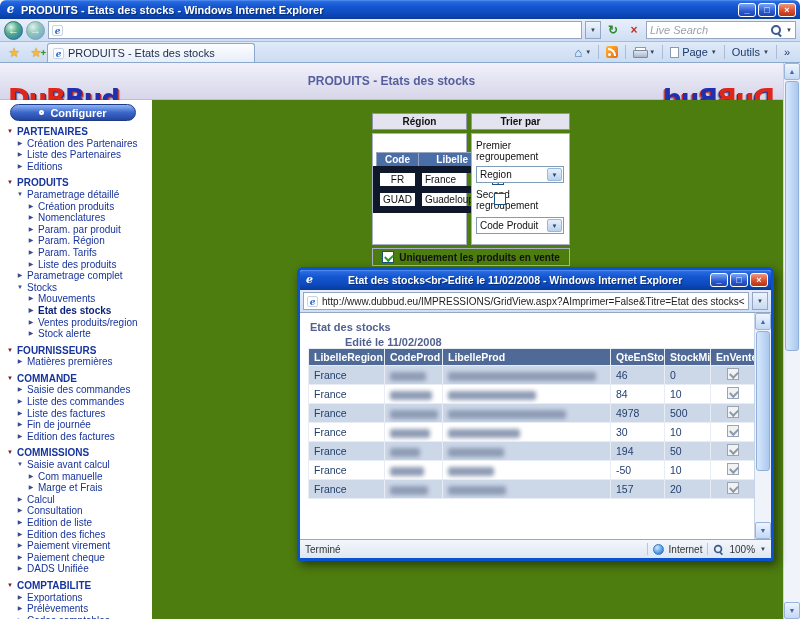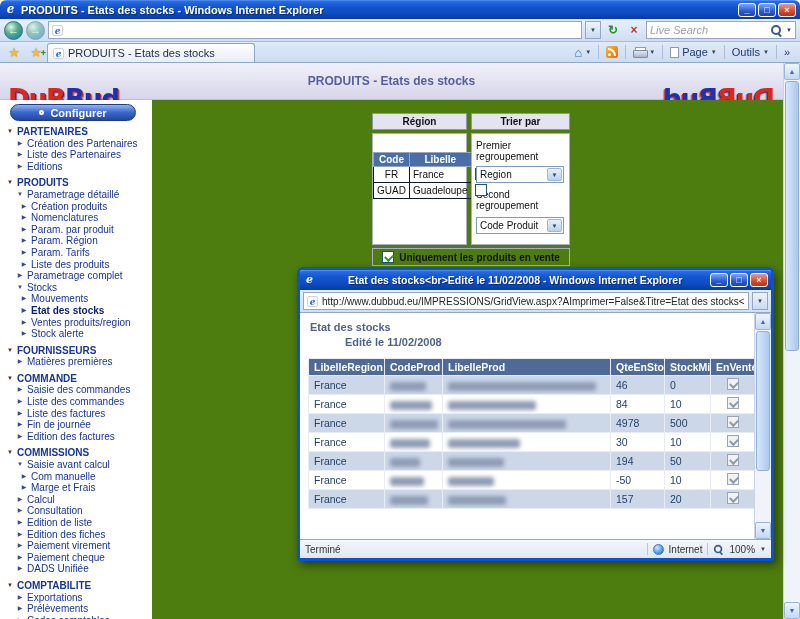--- a/index.html
+++ b/index.html
@@ -93,35 +93,35 @@
   .cfg-btn { width:126px; height:17px; margin:4px 0 5px 10px; border-radius:9px; border:1px solid #1b3a8a;
     background:linear-gradient(180deg,#8fb4f4,#3a68cc 50%,#27459e); color:#fff; font-weight:bold; font-size:11px;
     display:flex; align-items:center; justify-content:center; gap:6px; cursor:pointer; }
   .gear-icon { width:5px; height:5px; border:2px solid #fff; border-radius:50%;
     box-shadow:0 -6px 0 -3px #fff, 0 6px 0 -3px #fff, -6px 0 0 -3px #fff, 6px 0 0 -3px #fff; }
   .nv { display:flex; align-items:center; gap:3px; line-height:11.6px; font-size:10px; color:#17349c; cursor:pointer; }
   .nv-ic { font-size:6px; width:8px; flex:0 0 auto; text-align:center; color:#3a4a8c; }
   .nv-section { font-weight:bold; margin-top:5px; padding-left:6px; }
   .nv-section .nv-ic { color:#7a2018; }
   .nv-item, .nv-itemx { padding-left:16px; }
-  .nv-sub { padding-left:20px; }
+  .nv-sub { padding-left:27px; }
   .nv-sel { font-weight:bold; color:#0a1f78; }
 
   .main { position:absolute; top:37px; left:152px; right:17px; bottom:0; background:#4d7c0f; }
 
   
   .form-block { position:absolute; left:220px; top:13px; width:198px; display:grid;
     grid-template-columns:95px 99px; column-gap:4px; row-gap:3px; font-size:10px; color:#111; }
   .fhdr { border:1px solid #8f94ad; background:#e4e4f0; text-align:center; font-weight:bold; padding:2px 0; }
   .fcell { border:1px solid #aab0c4; background:#fff; min-height:98px; }
   .region-cell { padding-top:18px; }
   .rtable { border-collapse:collapse; margin:0 auto; }
   .rtable th { background:#4a6ea8; color:#fff; font-size:10px; padding:1px 5px; border:1px solid #9aa6c0; font-weight:bold; }
   .rtable th.nohdr { background:transparent; border:none; }
-  .rtable td { font-size:10px; padding:1px 3px; border:1px solid #0f172a; }
+  .rtable td { font-size:10px; padding:1px 3px; border:7px solid #0f172a; }
   .rtable td.rc { text-align:center; }
   .rtable td.ckcell { border:none; text-align:center; }
   .sort-cell { padding:4px 4px; }
   .slabel { margin:2px 0 4px; }
   .xsel { width:88px; height:17px; border:1px solid #7f9db9; background:#fff; display:flex; align-items:center;
     font-size:10px; padding-left:3px; position:relative; margin-bottom:6px; cursor:pointer; }
   .xsel.second { margin-top:6px; }
   .xsel .dd { position:absolute; right:1px; top:1px; bottom:1px; width:15px;
     background:linear-gradient(#e6f0fc,#b8d2f0); border:1px solid #9ab8dc; border-radius:2px;
     display:flex; align-items:center; justify-content:center; font-size:6px; color:#345; }
@@ -149,21 +149,21 @@
     border:3px solid #0c52cc; border-radius:6px 6px 3px 3px; box-shadow:3px 4px 10px rgba(0,0,0,.5); }
   .ptitlebar { height:20px; background:linear-gradient(180deg,#5a96f2 0%,#2a6ae0 8%,#1356d0 35%,#0d49bc 75%,#0a3d9e 96%);
     border-radius:3px 3px 0 0; display:flex; align-items:center; padding:0 3px; gap:4px; }
   .ptitlebar .wtitle { font-size:10.5px;margin-left:28px; }
   .paddr { height:23px; background:linear-gradient(#e6eefb,#cfdff5); border-bottom:1px solid #94a6c4;
     display:flex; align-items:center; gap:3px; padding:0 3px; }
   .paddr .urlfield { height:18px; font-size:10px; }
   .pbody { position:absolute; left:0; right:0; top:43px; bottom:19px; background:#fff; overflow:hidden; }
   .pheading { margin:8px 0 0 10px; font-weight:bold; font-size:11px; color:#51618f; }
   .psub { margin:3px 0 0 10px; font-weight:bold; font-size:11px; color:#51618f;padding-left:35px; }
-  .stable { margin:10px 0 0 8px; border-collapse:collapse; table-layout:fixed; width:446px; font-size:10.5px;border-radius:25px; }
+  .stable { margin:0 0 0 8px; border-collapse:collapse; table-layout:fixed; width:446px; font-size:10.5px;border-radius:25px; }
   .stable th { background:#4f6a96; color:#fff; text-align:left; font-weight:bold; padding:2px 5px;
     border:1px solid #e8edf5; overflow:hidden; white-space:nowrap; }
   .stable td { padding:2px 5px; border:1px solid #e8edf5; color:#24406e; height:14px; overflow:hidden; white-space:nowrap; }
   .stable tbody tr:nth-child(odd) { background:#ccd7e8; }
   .stable tbody tr:nth-child(even) { background:#fff; }
   .stable td.ckcell { text-align:center; }
   .blur { display:inline-block; height:9px; border-radius:2px; background:#8e9cb5; filter:blur(2px); vertical-align:middle; }
   .pstatus { position:absolute; left:0; right:0; bottom:0; height:19px;
     background:linear-gradient(#f3f7fc,#dee7f3); border-top:1px solid #98a8c4;
     display:flex; align-items:center; font-size:10px; color:#333; padding:0 5px; gap:5px; }

